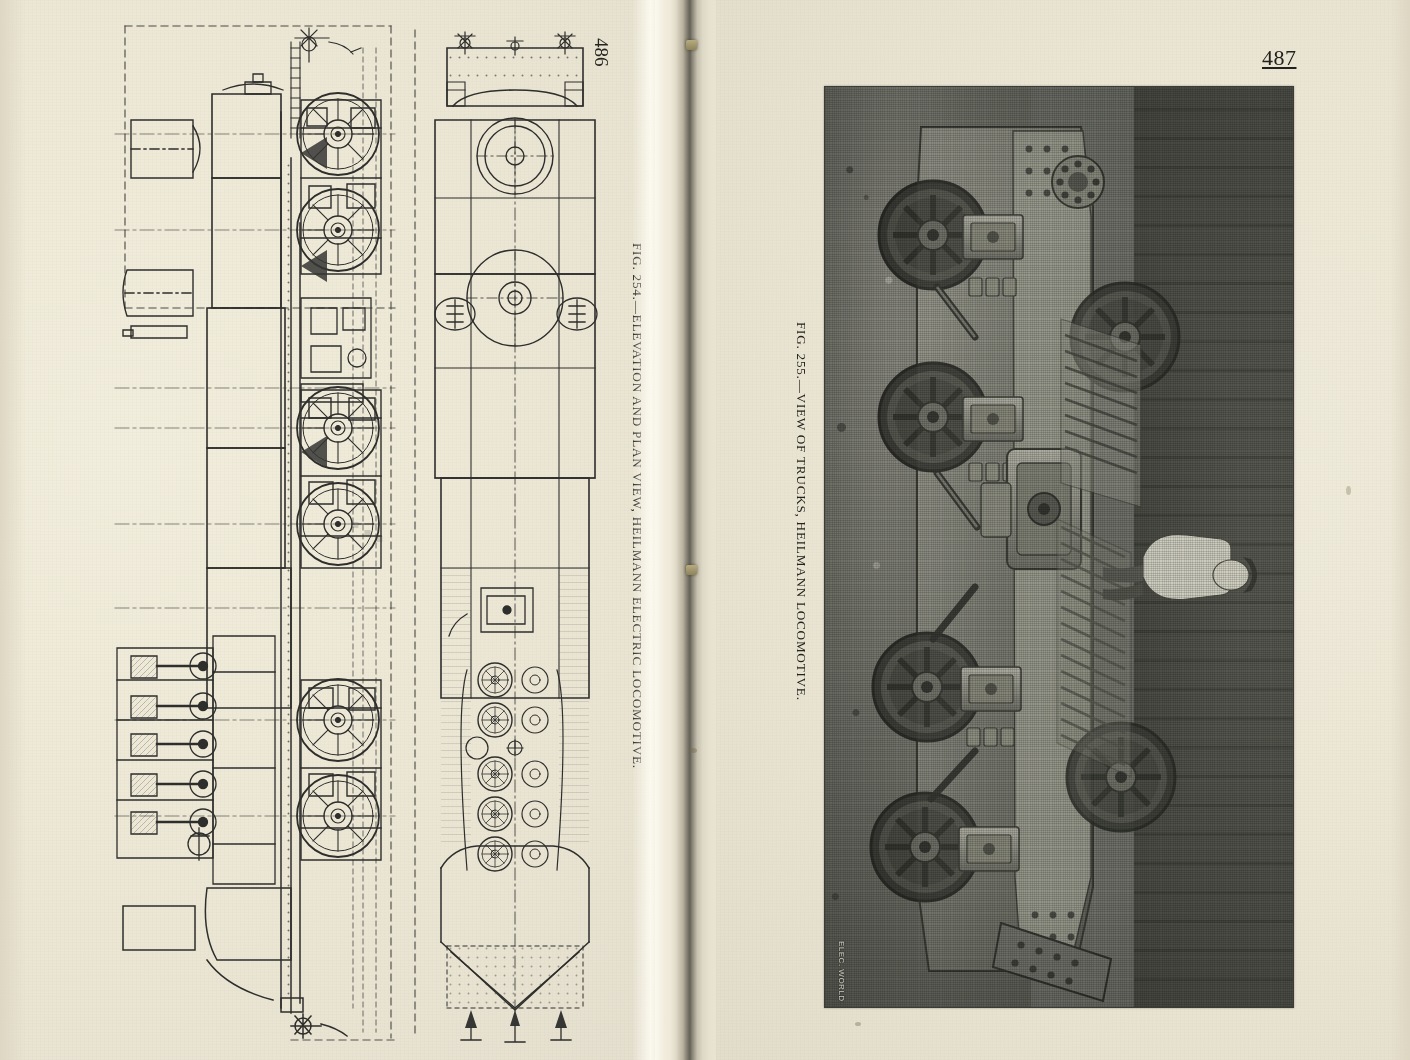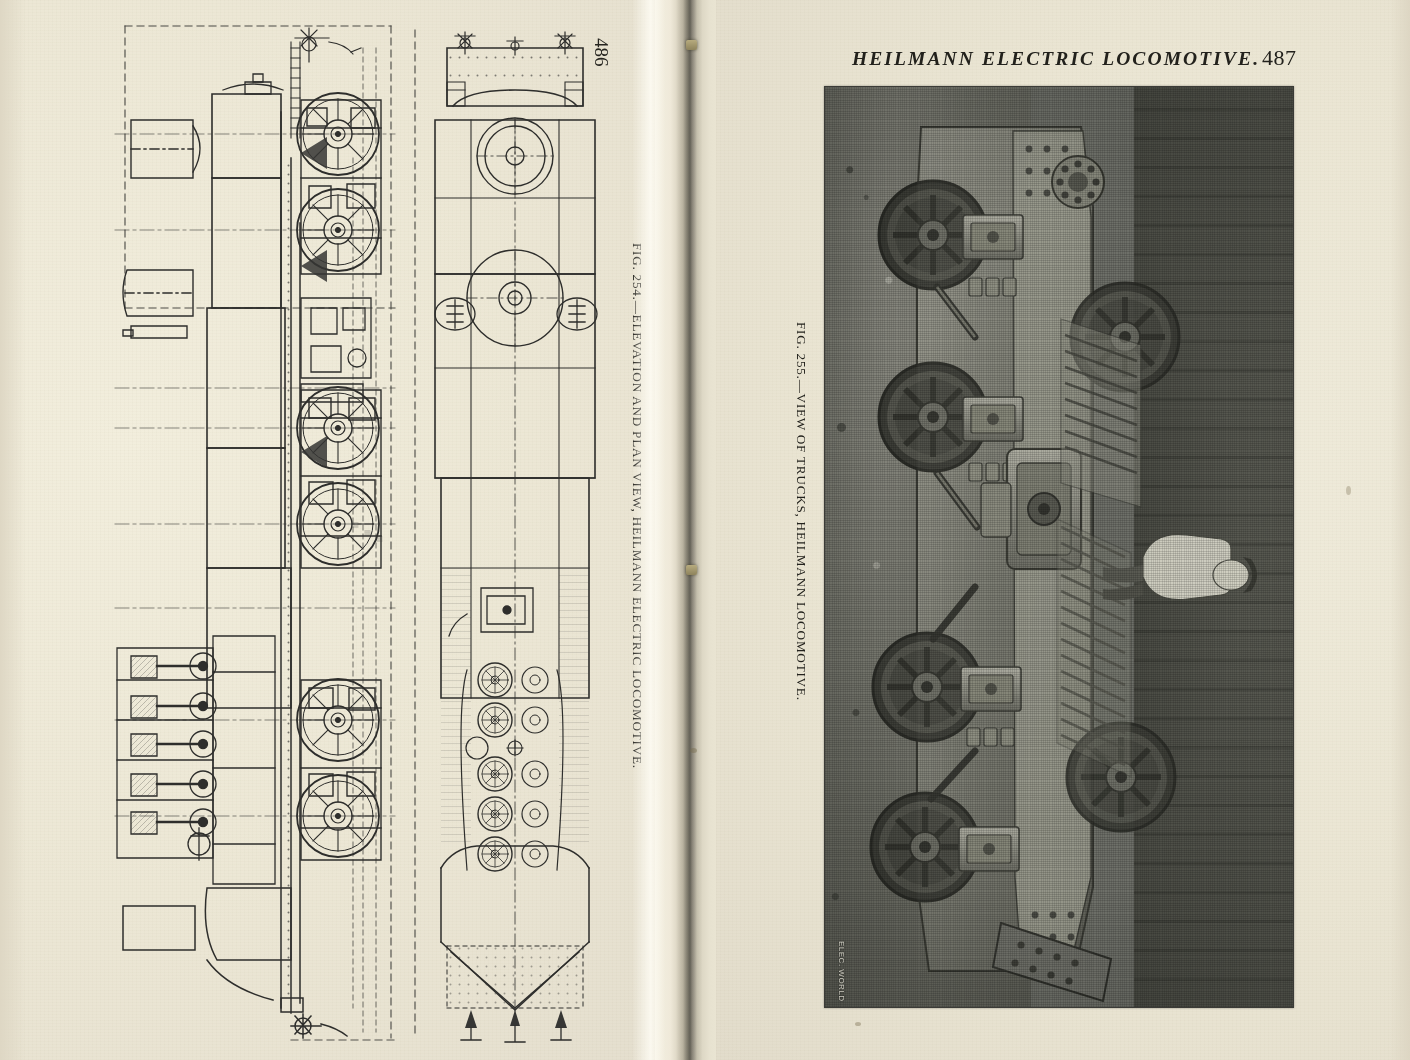--- a/index.html
+++ b/index.html
@@ -76,21 +76,21 @@
   
   .running-head{
     position:absolute;top:48px;left:852px;
     font-family:"Liberation Serif", serif;
     font-style:italic;font-weight:bold;
     font-size:19.5px;letter-spacing:2.1px;color:#22211c;
     white-space:nowrap;
   }
   .folio-right{
     position:absolute;top:45px;left:1262px;
-    font-size:22px;color:#22211c;letter-spacing:.5px;
+    font-size:22px;color:#22211c;letter-spacing:.5px;text-decoration:underline;
   }
   .folio-left{
     position:absolute;left:612px;top:38px;
     font-size:19px;color:#262520;
     transform:rotate(90deg);transform-origin:left top;
     white-space:nowrap;
   }
 
   
   .caption{
@@ -555,21 +555,20 @@
     <div class="page-curl"></div>
     <div class="gutter-shadow"></div>
     <div class="staple s1"></div>
     <div class="staple s2"></div>
   </div>
 
   <div class="page-right">
     <div class="grain"></div>
   </div>
 
-  <div class="running-head">HEILMANN ELECTRIC LOCOMOTIVE.</div>
   <div class="folio-right">487</div>
 
   <div class="caption cap-255">
     <span class="sc">FIG. 255.—VIEW OF TRUCKS, HEILMANN LOCOMOTIVE.</span>
   </div>
 
   <div class="photo-frame">
     <div class="photo-inner">
       <div class="ph-ground">
         <div class="ph-ground-tex"></div>

